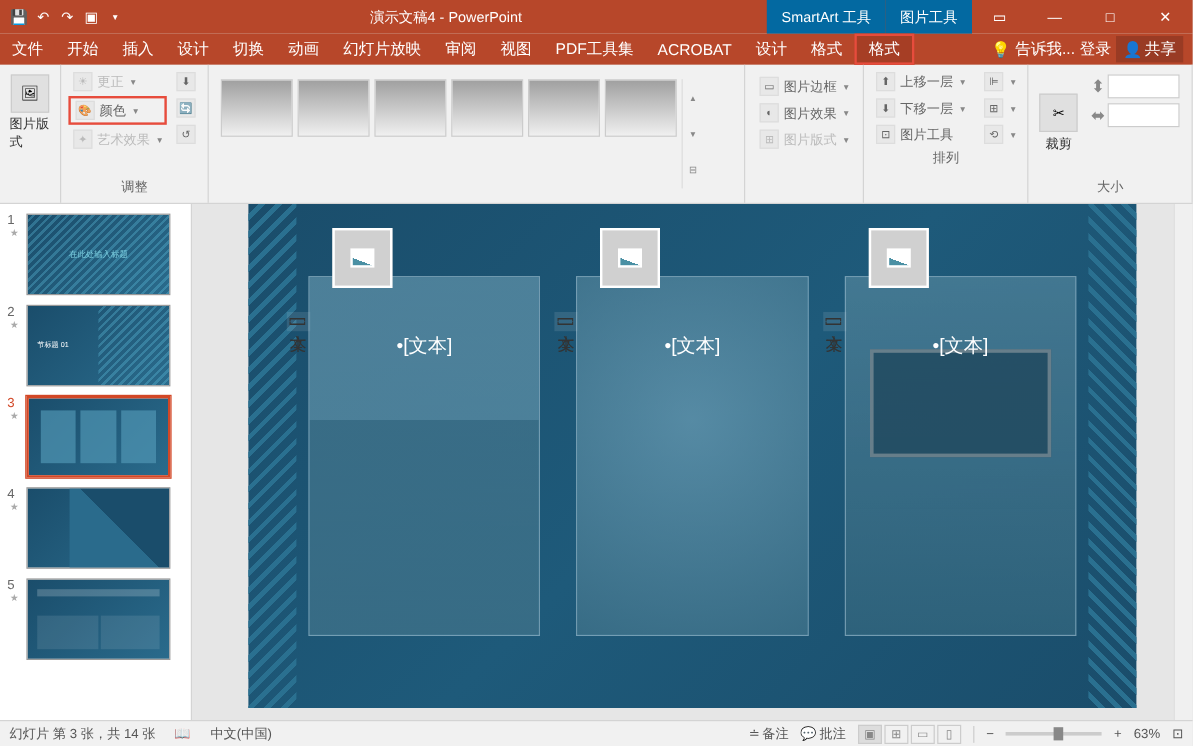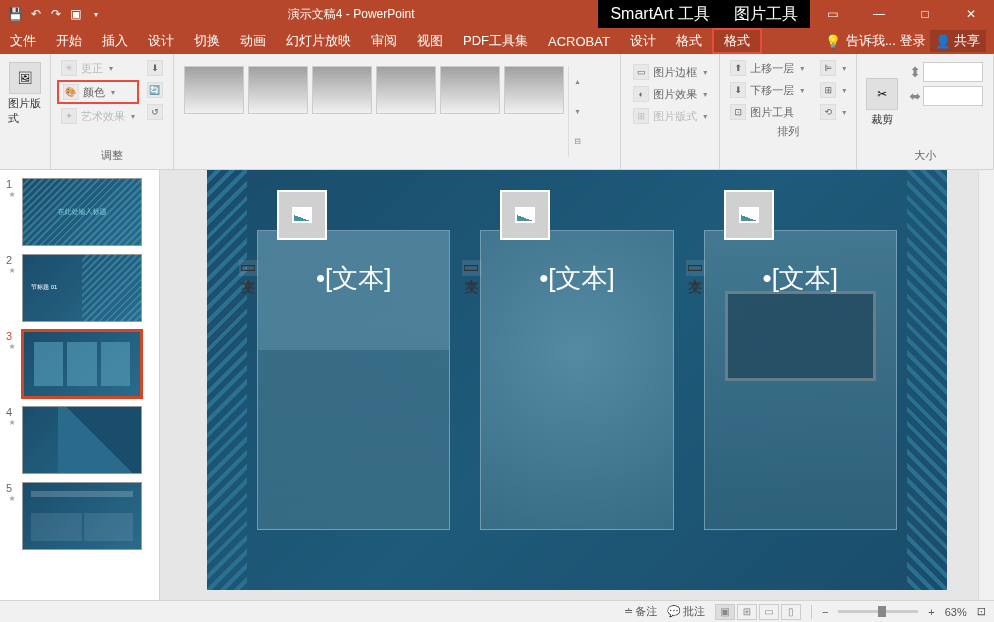--- a/index.html
+++ b/index.html
@@ -4,21 +4,21 @@
 <style>
 * { margin: 0; padding: 0; box-sizing: border-box; font-family: "Microsoft YaHei", sans-serif; }
 body { width: 994px; height: 622px; background: #e6e6e6; overflow: hidden; font-size: 12px; }
 
 
 .titlebar { height: 28px; background: #b7472a; display: flex; align-items: center; color: #fff; }
 .titlebar-left { display: flex; align-items: center; gap: 4px; padding-left: 8px; }
 .titlebar-icon { width: 16px; height: 16px; display: flex; align-items: center; justify-content: center; cursor: pointer; }
 .titlebar-center { flex: 1; text-align: center; font-size: 12px; }
 .titlebar-right { display: flex; align-items: center; height: 100%; }
-.tool-tab { height: 28px; padding: 0 12px; display: flex; align-items: center; font-size: 16px; background: #000000; }
+.tool-tab { height: 28px; padding: 0 12px; display: flex; align-items: center; font-size: 12px; background: #0369a1; }
 .win-controls { display: flex; gap: 0; }
 .win-btn { width: 46px; height: 28px; display: flex; align-items: center; justify-content: center; cursor: pointer; }
 
 
 .menubar { height: 26px; background: #b7472a; display: flex; align-items: center; color: #fff; font-size: 13px; }
 .menu-item { padding: 0 10px; height: 26px; display: flex; align-items: center; cursor: pointer; }
 .menu-item.highlighted { border: 2px solid #e74c3c; background: #a63e25; }
 .menubar-right { margin-left: auto; display: flex; align-items: center; gap: 4px; padding-right: 8px; }
 .share-btn { background: #993b24; padding: 2px 6px; display: flex; align-items: center; gap: 2px; }
 .lightbulb { color: #fff; }
@@ -72,21 +72,21 @@
 .slide-canvas { width: 740px; height: 420px; background: linear-gradient(135deg, #1a4d6b 0%, #1e5a7a 50%, #1a4d6b 100%); position: relative; margin-top: 0; }
 .canvas-stripes-left { position: absolute; left: 0; top: 0; width: 40px; height: 100%; background: repeating-linear-gradient(135deg, transparent, transparent 6px, #2a7090 6px, #2a7090 10px); }
 .canvas-stripes-right { position: absolute; right: 0; top: 0; width: 40px; height: 100%; background: repeating-linear-gradient(45deg, transparent, transparent 6px, #2a7090 6px, #2a7090 10px); }
 .smart-panels { position: absolute; top: 40px; left: 50px; right: 50px; bottom: 60px; display: flex; gap: 30px; }
 .smart-panel { flex: 1; position: relative; }
 .panel-img-placeholder { position: absolute; top: -20px; left: 20px; width: 50px; height: 50px; background: #d0d0d0; border: 2px solid #fff; display: flex; align-items: center; justify-content: center; z-index: 2; }
 .panel-img-icon { width: 20px; height: 16px; background: #fff; position: relative; }
 .panel-img-icon::after { content: ''; position: absolute; bottom: 2px; left: 2px; right: 2px; height: 6px; background: linear-gradient(to top right, #4a90a4 50%, transparent 50%); }
 .panel-body { position: absolute; top: 20px; left: 0; right: 0; bottom: 0; background: linear-gradient(to bottom, rgba(100,160,190,0.4), rgba(60,120,150,0.7)); border: 1px solid rgba(255,255,255,0.3); overflow: hidden; }
 .panel-tab { position: absolute; left: -18px; top: 50px; writing-mode: vertical-lr; font-size: 14px; color: #333; background: rgba(255,255,255,0.1); padding: 4px 1px; }
-.panel-text { position: absolute; top: 30px; left: 0; right: 0; text-align: center; color: #fff; font-size: 26px; }
+.panel-text { position: absolute; top: 47px; left: 0; right: 0; text-align: center; color: #fff; font-size: 16px; }
 .panel-photo { position: absolute; inset: 0; opacity: 0.6; }
 .panel-photo.laptop { background: linear-gradient(to bottom, #5a8aa0 40%, #3a6a80 40%, #3a6a80 100%); }
 .panel-photo.desk { background: radial-gradient(circle at 50% 40%, #6a9ab0, #3a6a80); }
 .panel-photo.monitor { background: linear-gradient(to bottom, #4a7a90, #2a5a70); }
 .monitor-screen { position: absolute; top: 60px; left: 20px; right: 20px; height: 90px; background: #1a3a4a; border: 3px solid #888; }
 
 .scrollbar-v { position: absolute; right: 0; top: 0; bottom: 0; width: 16px; background: #f0f0f0; border-left: 1px solid #ddd; }
 
 
 .statusbar { height: 22px; background: #f1f1f1; border-top: 1px solid #d4d4d4; display: flex; align-items: center; font-size: 11px; color: #555; padding: 0 8px; }
@@ -386,20 +386,25 @@
             <div class="panel-text">•[文本]</div>
           </div>
         </div>
       </div>
     </div>
     <div class="scrollbar-v"></div>
   </div>
 </div>
 
 <div class="statusbar">
+  <div class="status-left">
+    <span>幻灯片 第 3 张，共 14 张</span>
+    <span>📖</span>
+    <span>中文(中国)</span>
+  </div>
   <div class="status-right">
     <span class="status-btn">≐ <span>备注</span></span>
     <span class="status-btn">💬 <span>批注</span></span>
     <div class="view-btns">
       <div class="view-btn active">▣</div>
       <div class="view-btn">⊞</div>
       <div class="view-btn">▭</div>
       <div class="view-btn">▯</div>
     </div>
     <div class="status-divider"></div>

